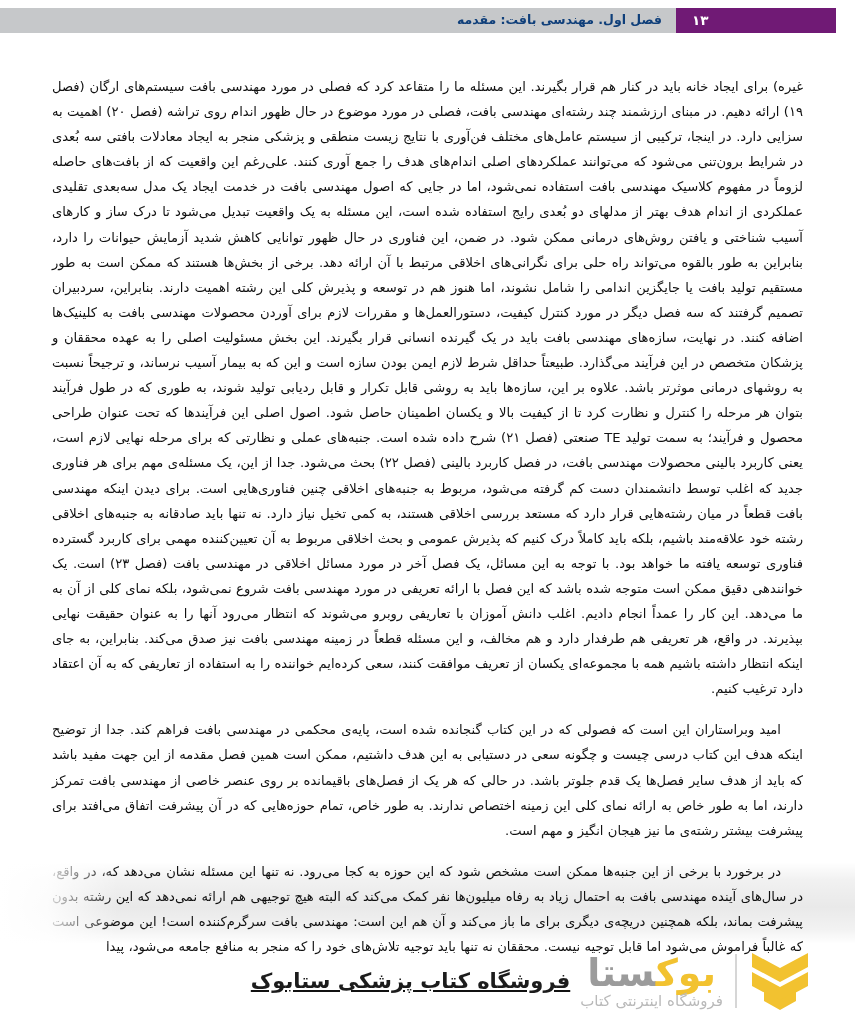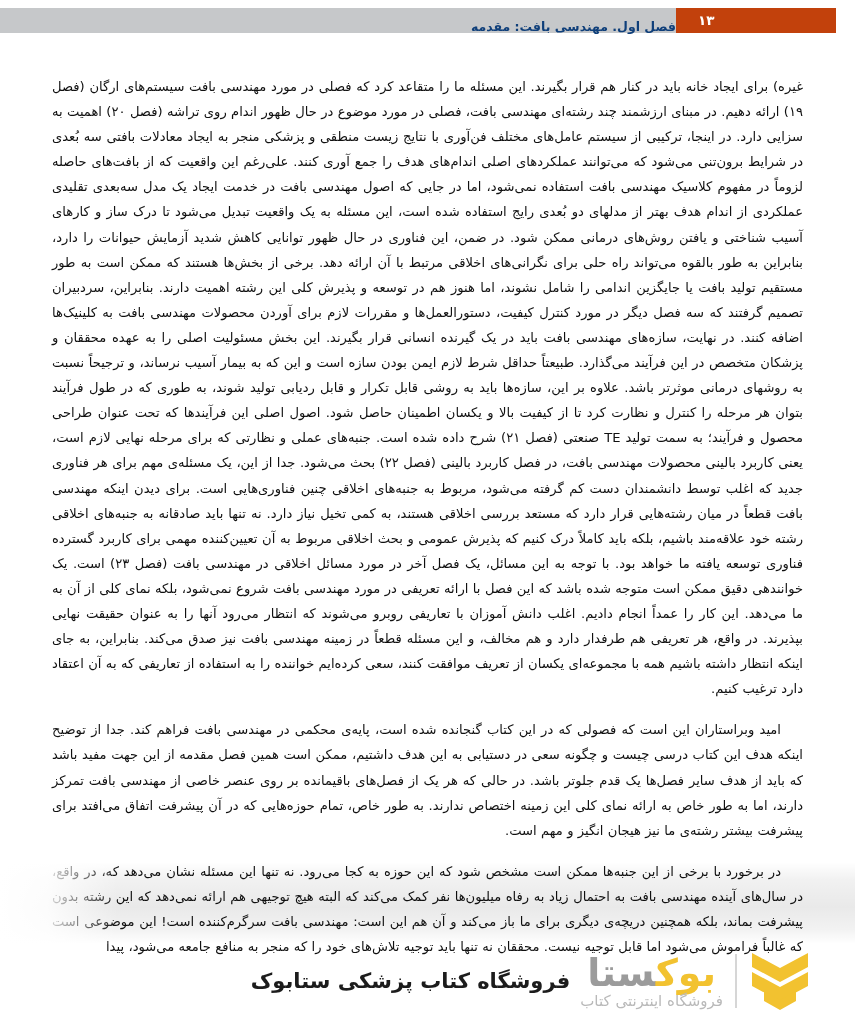--- a/index.html
+++ b/index.html
@@ -33,41 +33,42 @@
     width: 836px;
     height: 25px;
     background: #c6c8ca;
     display: flex;
     flex-direction: row;
     align-items: stretch;
   }
   .header-page-box {
     width: 160px;
     height: 100%;
-    background: #c2410c;
+    background: #701a75;
     color: #ffffff;
     display: flex;
     align-items: center;
     justify-content: flex-end;
-    padding-left: 8px;
+    padding-left: 2px;
     box-sizing: border-box;
   }
   .header-page-number {
     font-size: 13.5px;
     font-weight: bold;
     letter-spacing: 0.5px;
     padding-right: 0;
     padding-left: 14px;
     color: #ffffff;
     line-height: 1;
   }
   .header-title-zone {
     flex: 1 1 auto;
     display: flex;
-    align-items: flex-end;
+    align-items: center;
+    padding-right: 14px;
     box-sizing: border-box;
   }
   .header-title {
     font-size: 12.5px;
     font-weight: bold;
     color: #0f3f7a;
     white-space: nowrap;
     line-height: 1;
   }
 
@@ -139,20 +140,21 @@
   }
   .footer-right {
     display: flex;
     flex-direction: column;
     align-items: center;
     justify-content: center;
     gap: 6px;
     margin-right: 0;
     margin-left: auto;
     padding-right: 10px;
+    text-decoration: underline;
   }
   .footer-shop-name {
     font-size: 21px;
     font-weight: 600;
     color: #1c1c1c;
     line-height: 1.05;
     white-space: nowrap;
   }
   .footer-url {
     direction: ltr;

